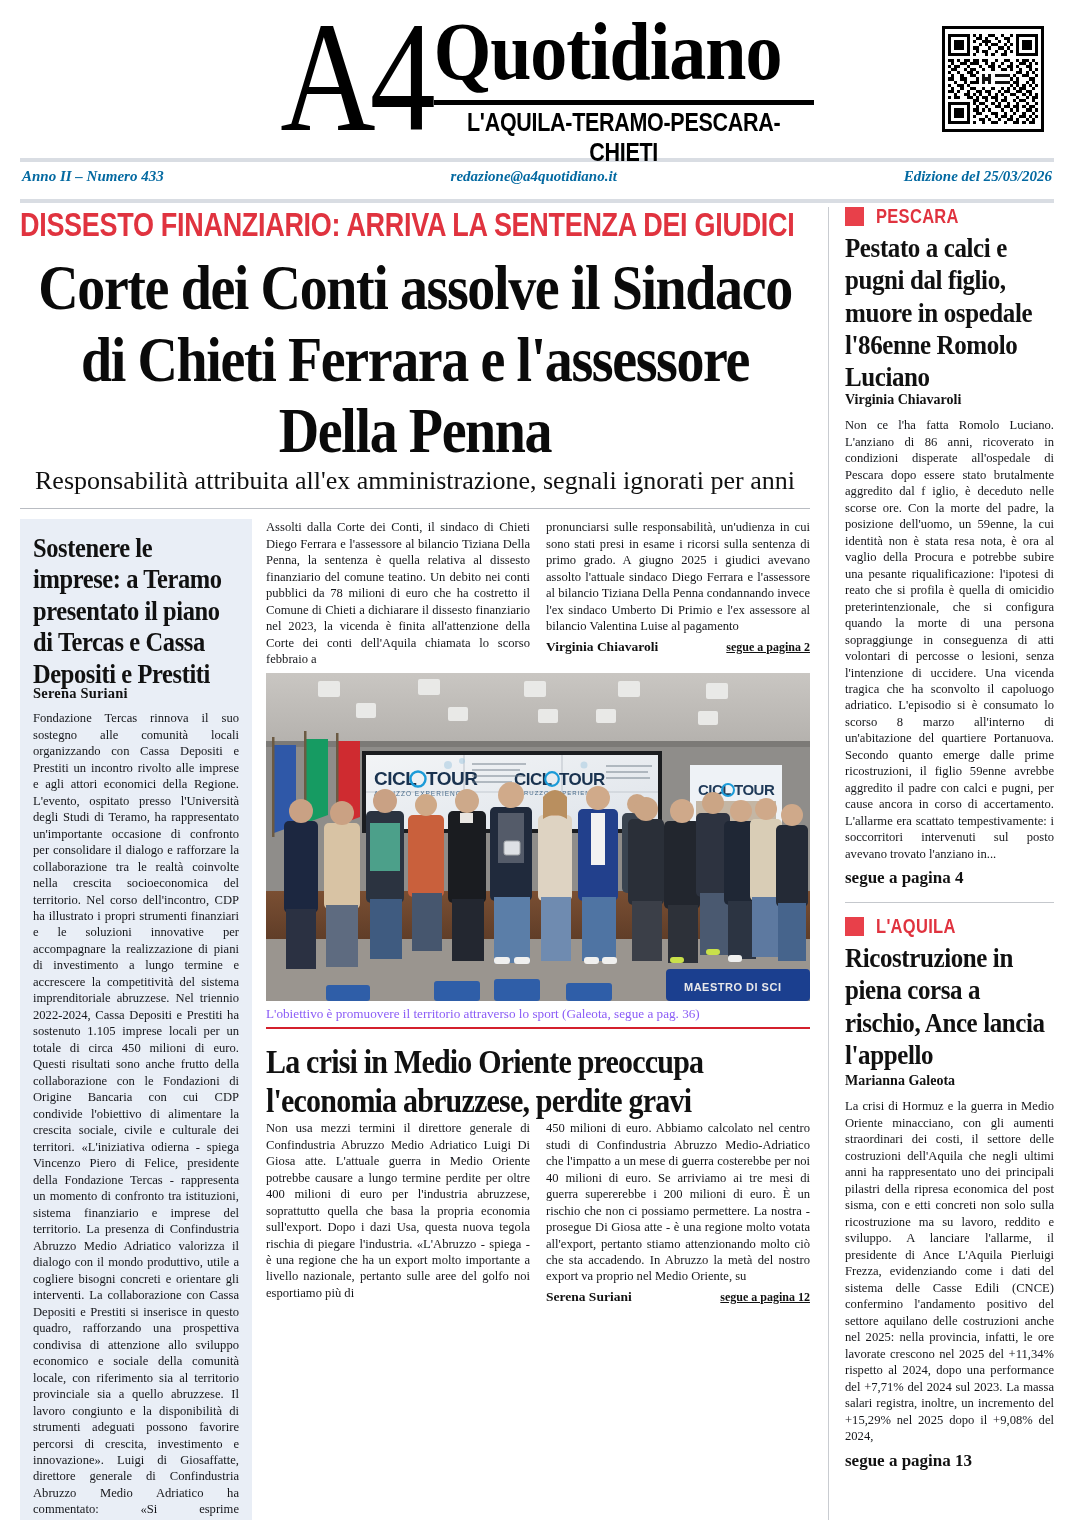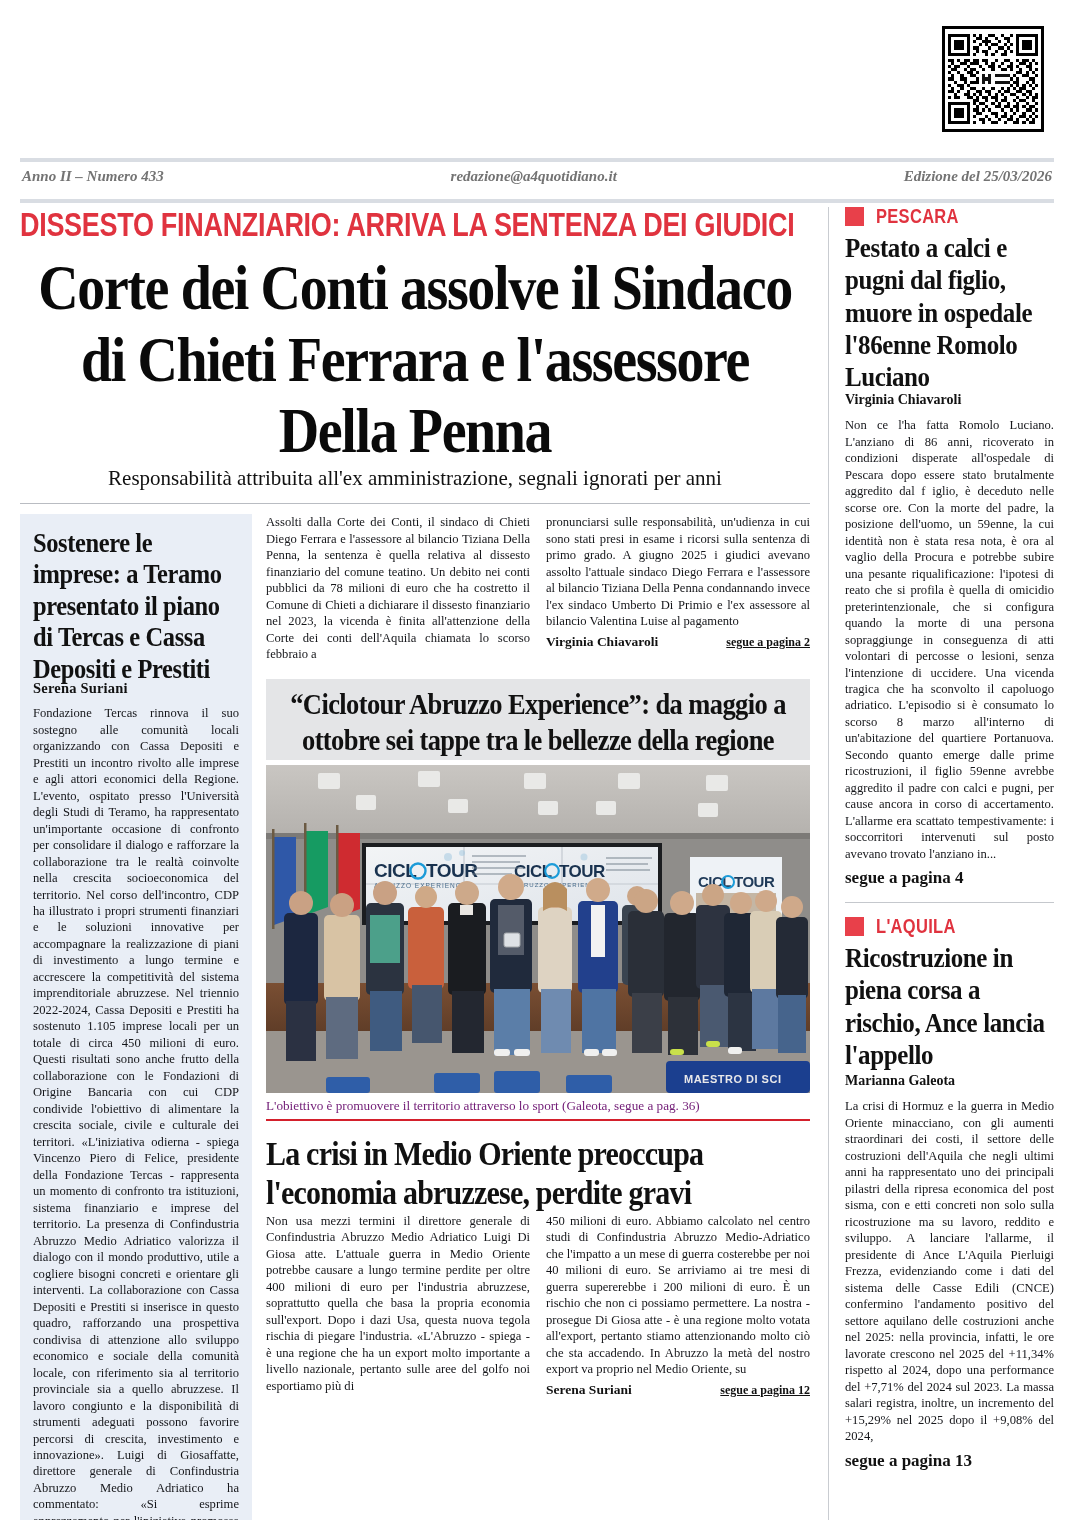--- a/index.html
+++ b/index.html
@@ -100,21 +100,21 @@
   }
   .infobar {
     display: flex;
     justify-content: space-between;
     align-items: center;
     font-family: "Liberation Serif", serif;
     font-style: italic;
     font-weight: 700;
     font-size: 15px;
     padding: 6px 2px 6px 2px;
-    color: #737373;
+    color: #0369a1;
   }
   .infobar .mid { font-style: italic; font-weight: 600;}
 
   
   .grid {
     display: flex;
     margin-top: 4px;
   }
   .col-main { width: 790px; }
   .col-right {
@@ -147,21 +147,21 @@
     letter-spacing: -1.4px;
     text-align: center;
     color: #0a0a0a;
     transform: scaleY(1.14);
     transform-origin: top center;
     margin: 10px 0 0 0;
   }
   .lead-sub {
     text-align: center;
     font-family: "Liberation Serif", serif;
-    font-size: 21px;
+    font-size: 26px;
     margin-top: 26px;
     color: #111;
   }
   .hr-thin {
     border: 0;
     border-top: 1px solid #b9bcc2;
     margin: 12px 0 10px 0;
   }
 
   
@@ -260,21 +260,21 @@
     overflow: hidden;
     position: relative;
     background: #b9b5b0;
   }
   .photo-wrap svg { display:block; width:100%; height:100%; }
   .caption {
     font-family: "Liberation Serif", serif;
     font-size: 13.2px;
     padding: 5px 0 5px 0;
     border-bottom: 2.5px solid #d4202c;
-    color: #701a75;
+    color: #8b5cf6;
   }
 
   .feat2-h {
     font-family: "Liberation Serif", serif;
     font-weight: 700;
     font-size: 30px;
     line-height: 1.16;
     letter-spacing: -0.8px;
     margin: 14px 0 8px 0;
     transform: scaleY(1.12);
@@ -323,20 +323,28 @@
     border-top: 1px solid #c5c8cd;
     margin: 14px 0 14px 0;
   }
 </style>
 </head>
 <body>
 
 <div class="page">
 
   <div class="masthead">
+    <div class="logo-block">
+      <div class="logo-a4">A4</div>
+      <div class="logo-right">
+        <div class="logo-quot">Quotidiano</div>
+        <div class="logo-rule"></div>
+        <div class="logo-sub">L'AQUILA-TERAMO-PESCARA-CHIETI</div>
+      </div>
+    </div>
     <div class="qr">
       <svg viewBox="0 0 29 29" shape-rendering="crispEdges" aria-hidden="true">
         <rect width="29" height="29" fill="#fff"></rect>
         <g fill="#000">
           <rect x="0" y="0" width="7" height="1"></rect>
             <rect x="0" y="6" width="7" height="1"></rect>
           <rect x="0" y="0" width="1" height="7"></rect>
             <rect x="6" y="0" width="1" height="7"></rect>
           <rect x="2" y="2" width="3" height="3"></rect>
           <rect x="22" y="0" width="7" height="1"></rect>
@@ -620,23 +628,20 @@
             </div>
             <div>
               <p class="body-txt">pronunciarsi sulle responsabilità, un'udienza in cui sono stati presi in esame i ricorsi sulla sentenza di primo grado. A giugno 2025 i giudici avevano assolto l'attuale sindaco Diego Ferrara e l'assessore al bilancio Tiziana Della Penna condannando invece l'ex sindaco Umberto Di Primio e l'ex assessore al bilancio Valentina Luise al pagamento</p>
               <div class="byline-row">
                 <span class="nm">Virginia Chiavaroli</span>
                 <span class="sg">segue a pagina 2</span>
               </div>
             </div>
           </div>
 
-          <div class="feat-head">
-            <h2>“Ciclotour Abruzzo Experience”: da maggio a ottobre sei tappe tra le bellezze della regione</h2>
-          </div>
 
           <div class="photo-wrap">
             <svg viewBox="0 0 544 328" preserveAspectRatio="xMidYMid slice" aria-hidden="true">
               <defs>
                 <linearGradient id="ceil" x1="0" y1="0" x2="0" y2="1">
                   <stop offset="0" stop-color="#c9c6c2"></stop>
                     <stop offset="1" stop-color="#b4b1ad"></stop>
                 </linearGradient>
                 <linearGradient id="scr" x1="0" y1="0" x2="1" y2="1">
                   <stop offset="0" stop-color="#f2f4f6"></stop>

